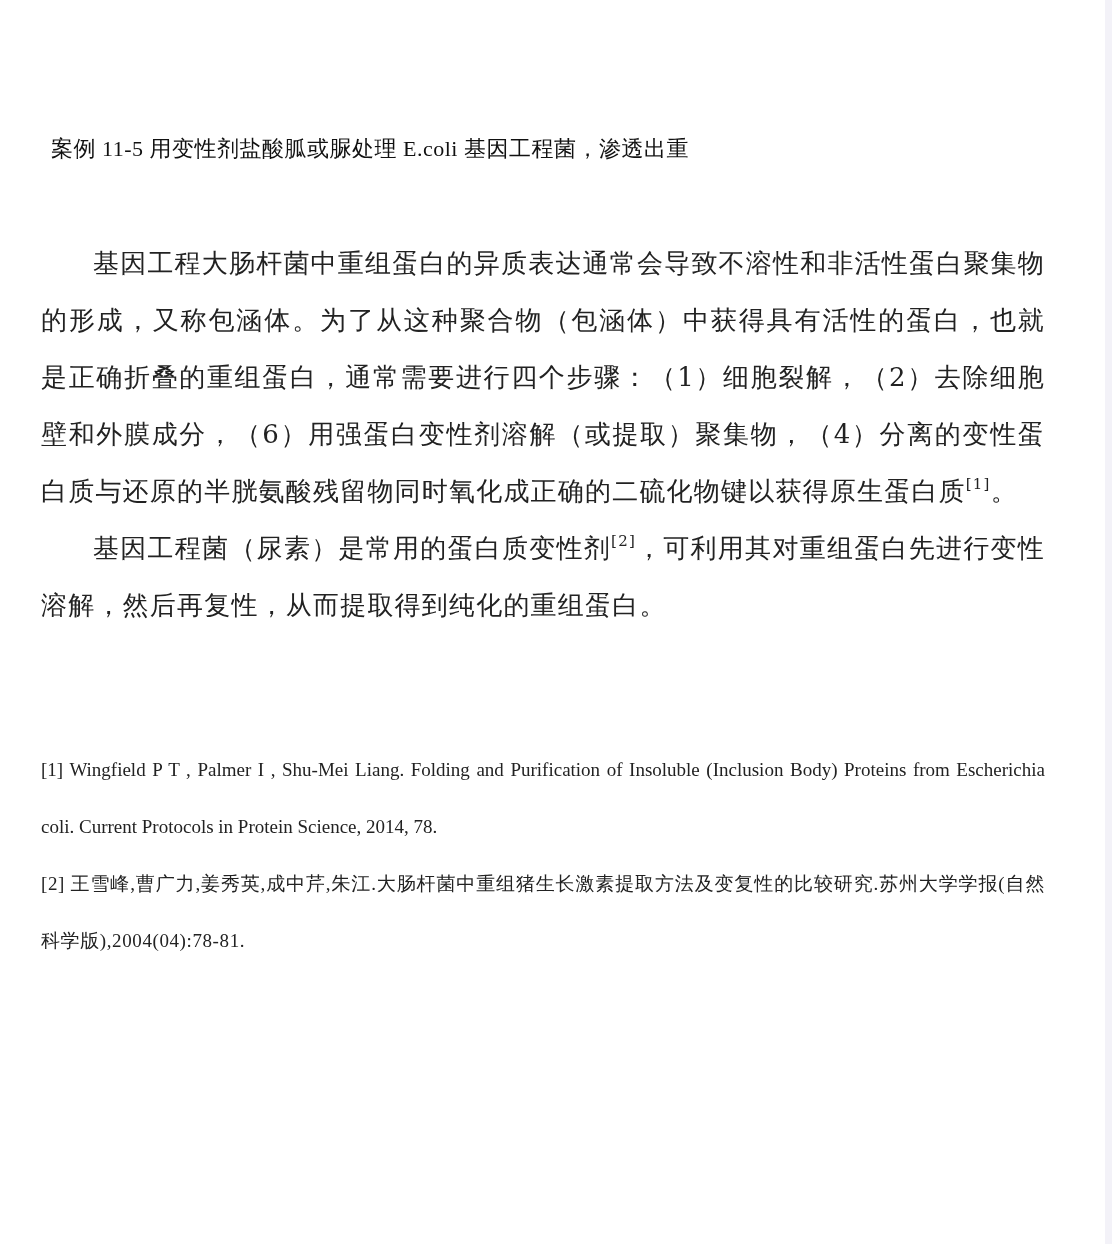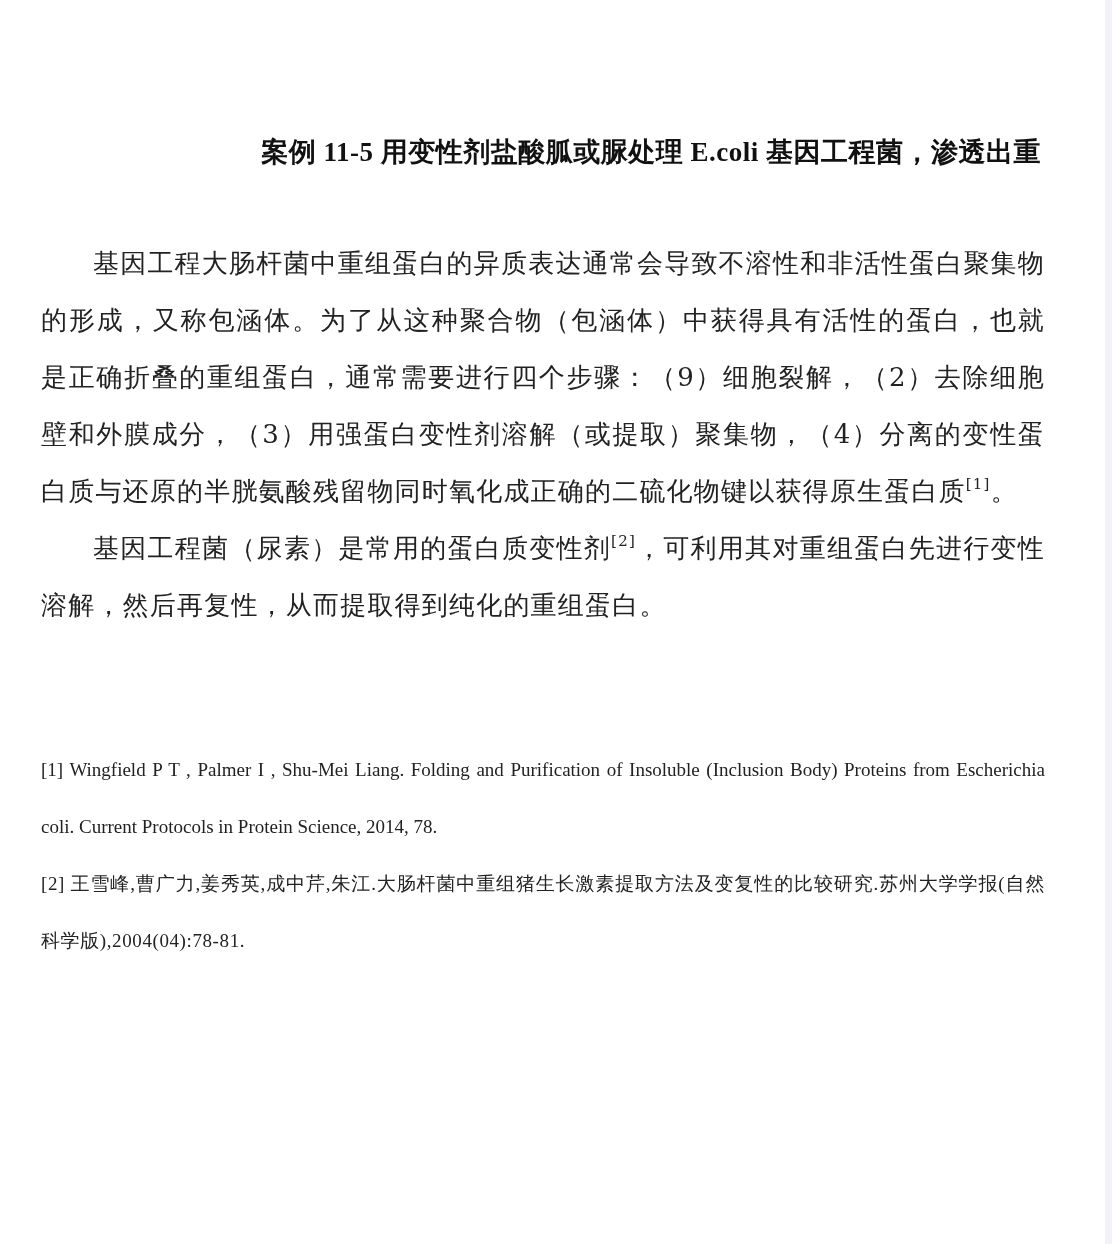--- a/index.html
+++ b/index.html
@@ -27,23 +27,23 @@
     position: absolute;
     left: 41px;
     top: 0;
     width: 1004px;
   }
   .title {
     position: absolute;
     left: 10px;
     top: 96px;
     width: 990px;
-    text-align: right;
-    font-weight: bold;
-    font-size: 27px;
+    text-align: left;
+    font-weight: normal;
+    font-size: 22px;
     line-height: 76px;
     letter-spacing: 0.5px;
     font-family: "Liberation Serif", "DejaVu Serif", serif;
     color: #111;
   }
   .title .line { display: block; white-space: nowrap; }
   .body-text {
     position: absolute;
     left: 0;
     top: 235px;
@@ -87,21 +87,21 @@
 
 <div class="right-edge"></div>
 
 <div class="page">
 
   <h1 class="title">
     <span class="line">案例  11-5  用变性剂盐酸胍或脲处理 E.coli  基因工程菌，渗透出重</span>
   </h1>
 
   <div class="body-text">
-    <p><span>基因工程大肠杆菌中重组蛋白的异质表达通常会导致不溶性和非活性蛋白聚集物的形成，又称包涵体。为了从这种聚合物（包涵体）中获得具有活性的蛋白，也就是正确折叠的重组蛋白，通常需要进行四个步骤：（9）细胞裂解，（2）去除细胞壁和外膜成分，（3）用强蛋白变性剂溶解（或提取）聚集物，（4）分离的变性蛋白质与还原的半胱氨酸残留物同时氧化成正确的二硫化物键以获得原生蛋白质</span><sup>[1]</sup><span>。</span></p>
+    <p><span>基因工程大肠杆菌中重组蛋白的异质表达通常会导致不溶性和非活性蛋白聚集物的形成，又称包涵体。为了从这种聚合物（包涵体）中获得具有活性的蛋白，也就是正确折叠的重组蛋白，通常需要进行四个步骤：（1）细胞裂解，（2）去除细胞壁和外膜成分，（6）用强蛋白变性剂溶解（或提取）聚集物，（4）分离的变性蛋白质与还原的半胱氨酸残留物同时氧化成正确的二硫化物键以获得原生蛋白质</span><sup>[1]</sup><span>。</span></p>
     <p class="gap"><span>基因工程菌（尿素）是常用的蛋白质变性剂</span><sup>[2]</sup><span>，可利用其对重组蛋白先进行变性溶解，然后再复性，从而提取得到纯化的重组蛋白。</span></p>
   </div>
 
   <div class="refs">
     <p class="ref">[1] Wingfield P T , Palmer I , Shu-Mei Liang. Folding and Purification of Insoluble (Inclusion Body) Proteins from Escherichia coli. Current Protocols in Protein Science, 2014, 78.</p>
     <p class="ref cn">[2]  王雪峰,曹广力,姜秀英,成中芹,朱江.大肠杆菌中重组猪生长激素提取方法及变复性的比较研究.苏州大学学报(自然科学版),2004(04):78-81.</p>
   </div>
 
 </div>
 

